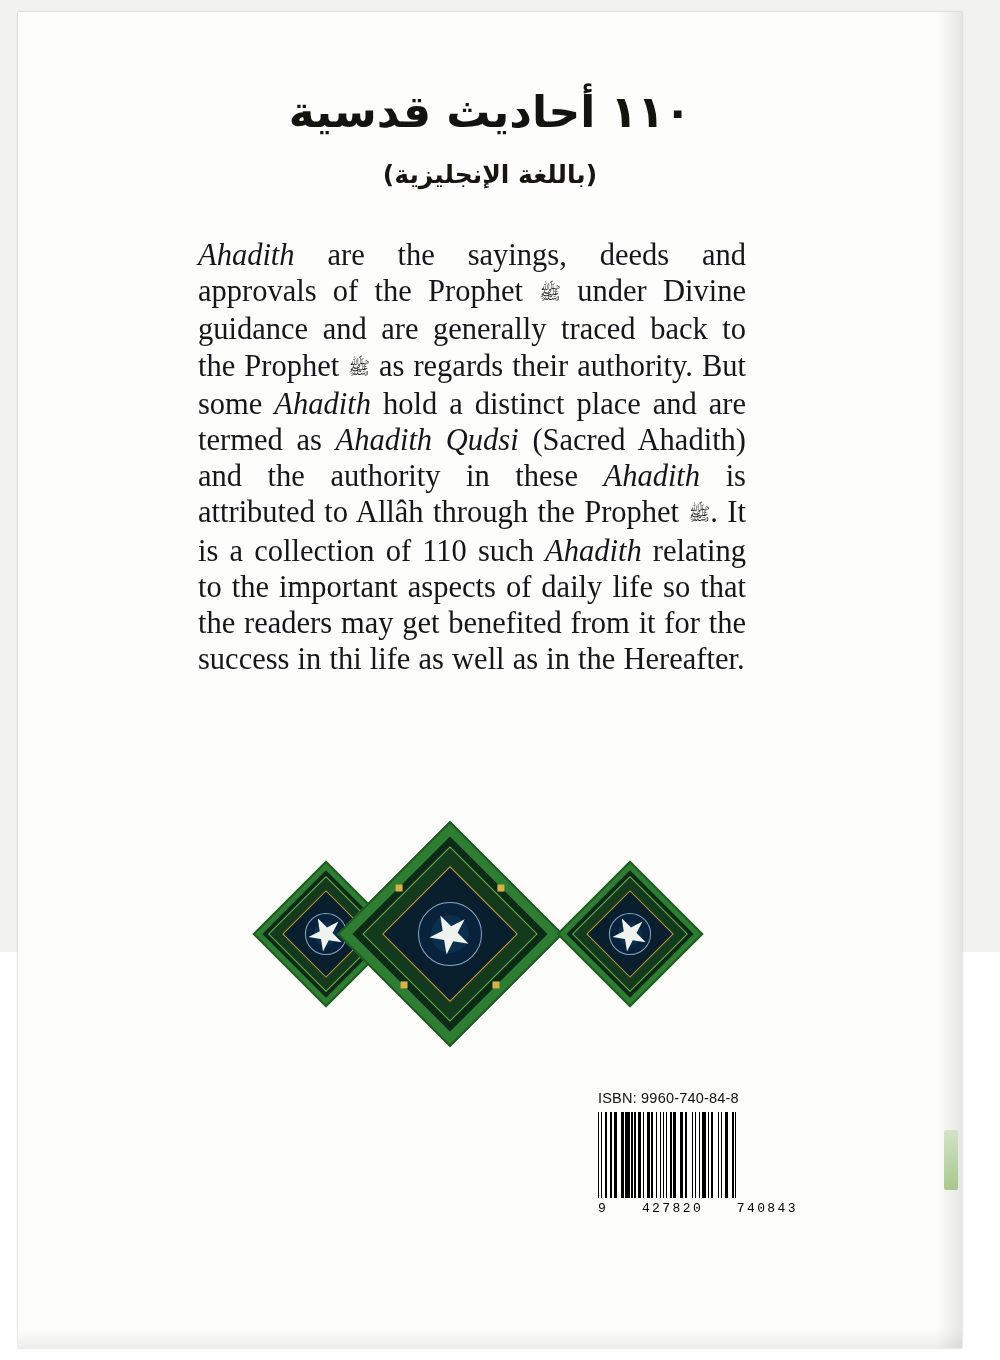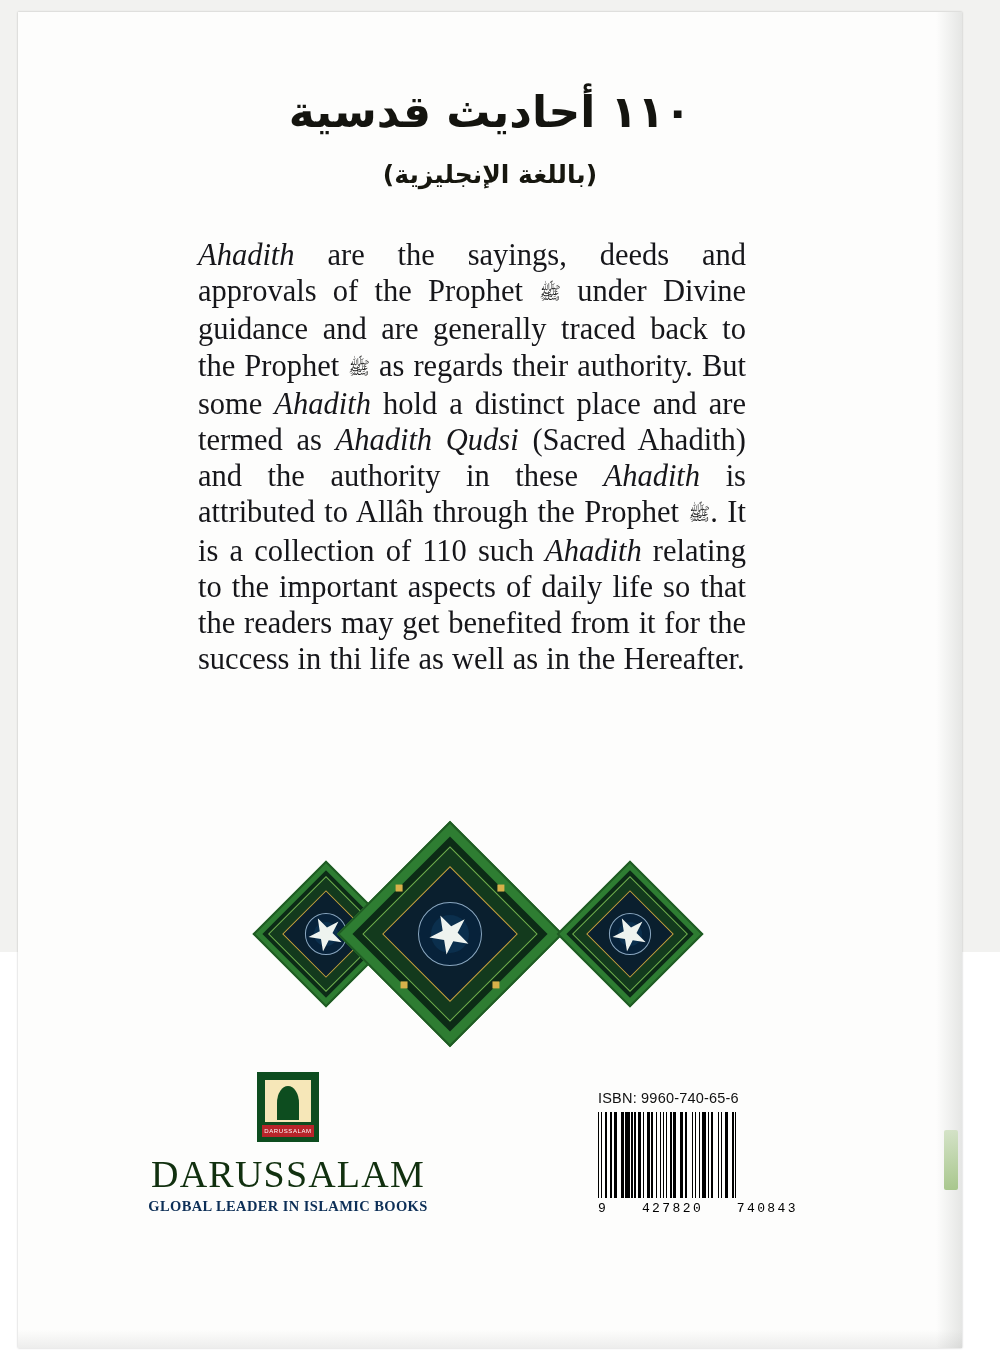--- a/index.html
+++ b/index.html
@@ -301,32 +301,23 @@
         <div class="layer d2"></div>
         <div class="layer d3"></div>
         <div class="layer d4"></div>
         <div class="layer d5"></div>
         <div class="layer d6"></div>
         <div class="star"></div>
       </div>
 
     </div>
 
-    <div class="logo-block">
-      <div class="logo-mark">
-        <div class="inner"></div>
-        <div class="arch"></div>
-        <div class="plate">DARUSSALAM</div>
-      </div>
-      <div class="logo-name">DARUSSALAM</div>
-      <div class="logo-tag">GLOBAL LEADER IN ISLAMIC BOOKS</div>
-    </div>
 
     <div class="isbn-block">
-      <div class="isbn-text">ISBN: 9960-740-65-6</div>
+      <div class="isbn-text">ISBN: 9960-740-84-8</div>
       <div class="barcode">
         <div class="bars" id="barcode-bars">
             <span style="width: 1.45px;"></span>
             <span style="width: 1.45px; background: transparent;"></span>
             <span style="width: 1.45px;"></span>
             <span style="width: 2.9px; background: transparent;"></span>
             <span style="width: 1.45px;"></span>
             <span style="width: 2.9px; background: transparent;"></span>
             <span style="width: 2.9px;"></span>
             <span style="width: 1.45px; background: transparent;"></span>

